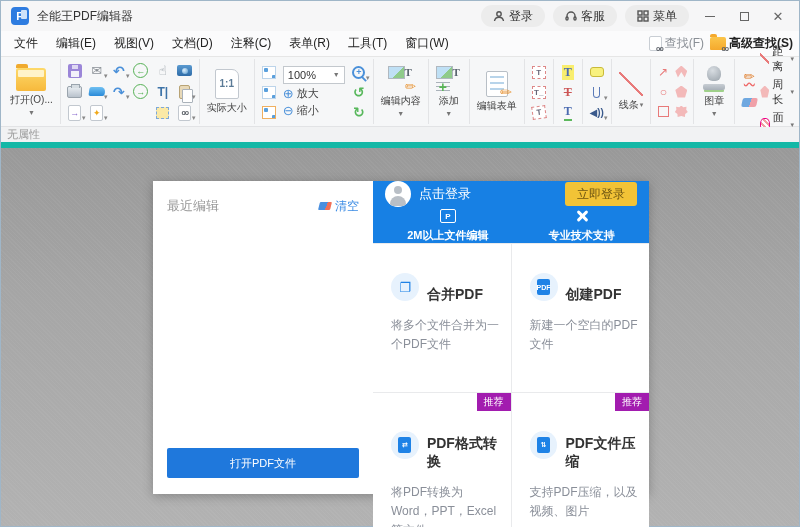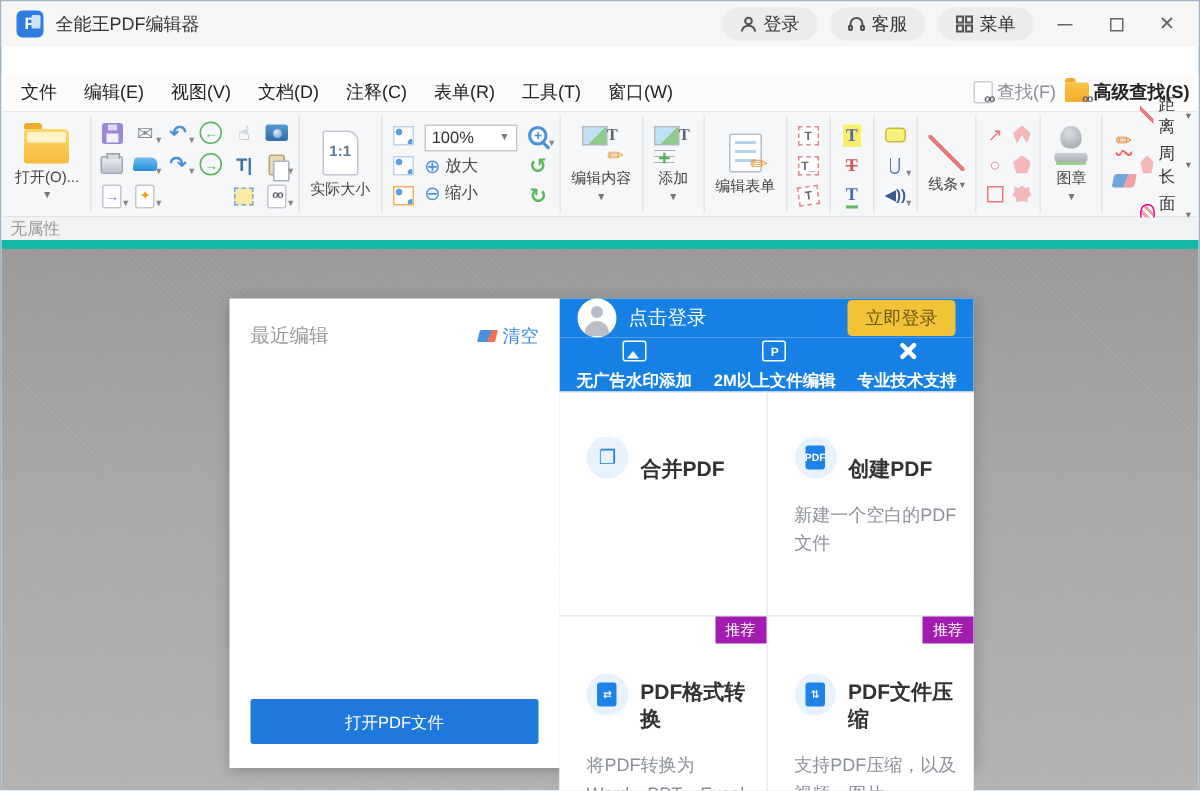--- a/index.html
+++ b/index.html
@@ -14,21 +14,21 @@
   .appicon:after { content:""; position:absolute; right:2px; top:3px; width:6px; height:9px; background:#cfe3fa; border-radius:1px; }
   .apptitle { font-size:12px; color:#333; }
   .tb-right { display:flex; align-items:center; gap:8px; }
   .pill { display:flex; align-items:center; gap:4px; background:#ececec; border:none; border-radius:12px; height:22px; padding:0 12px; font-size:12px; color:#333; font-family:inherit; cursor:pointer; }
   .pill svg { width:12px; height:12px; stroke:#555; fill:none; stroke-width:1.4; }
   .winctl { width:26px; height:22px; display:flex; align-items:center; justify-content:center; color:#666; font-size:13px; cursor:pointer; }
   .ctl-min i { display:block; width:10px; border-bottom:1px solid #666; }
   .ctl-max i { display:block; width:9px; height:9px; border:1px solid #666; }
 
   
-  .menubar { height:26px; background:#fbfbfc; border-bottom:1px solid #e6e6e6; display:flex; align-items:center; justify-content:space-between; padding:0 6px 0 4px; flex:0 0 auto;margin-top:18px; }
+  .menubar { height:26px; background:#fbfbfc; border-bottom:1px solid #e6e6e6; display:flex; align-items:center; justify-content:space-between; padding:0 6px 0 4px; flex:0 0 auto; }
   .menus { display:flex; }
   .menu-item { padding:4px 9px; font-size:12px; color:#222; cursor:pointer; }
   .menubar-right { display:flex; align-items:center; gap:6px; font-size:12px; }
   .find-item { display:flex; align-items:center; gap:3px; color:#8a8f96; cursor:pointer; }
   .find-item.adv { color:#222; font-weight:bold; }
   .i-finddoc { width:13px; height:15px; background:#fff; border:1px solid #c9ced4; border-radius:2px; position:relative; }
   .i-finddoc:after, .i-findfolder:after { content:"oo"; position:absolute; bottom:-2px; right:-2px; font-size:7px; font-weight:bold; color:#5a5f66; letter-spacing:-1px; }
   .i-findfolder { width:16px; height:13px; background:linear-gradient(#fbc54a,#f5a92d); border-radius:2px 2px 1px 1px; position:relative; }
   .i-findfolder:before { content:""; position:absolute; top:-3px; left:0; width:7px; height:3px; background:#f5a92d; border-radius:2px 2px 0 0; }
 
@@ -506,41 +506,38 @@
       </div>
 
       <div class="rightpane">
         <div class="login-head">
           <span class="avatar"></span>
           <span class="login-prompt">点击登录</span>
           <button class="login-now">立即登录</button>
         </div>
         <div class="features">
           <div class="feat">
-            <span class="fi fi-img"></span>
-            <span class="feat-label">无广告水印添加</span>
-          </div>
-          <div class="feat">
             <span class="fi fi-pdf">P</span>
             <span class="feat-label">2M以上文件编辑</span>
           </div>
           <div class="feat">
             <span class="fi fi-tools"></span>
             <span class="feat-label">专业技术支持</span>
           </div>
         </div>
 
         <div class="cardgrid">
           <div class="fcard">
             <div class="fcard-head">
               <span class="cicon">
                   <span class="cg">❐</span>
                 </span>
               <span class="fcard-title">合并PDF</span>
             </div>
+            <div class="fcard-desc">将多个文件合并为一个PDF文件</div>
           </div>
           <div class="fcard">
             <div class="fcard-head">
               <span class="cicon">
                   <span class="cdoc">PDF</span>
                 </span>
               <span class="fcard-title">创建PDF</span>
             </div>
             <div class="fcard-desc">新建一个空白的PDF文件</div>
           </div>

